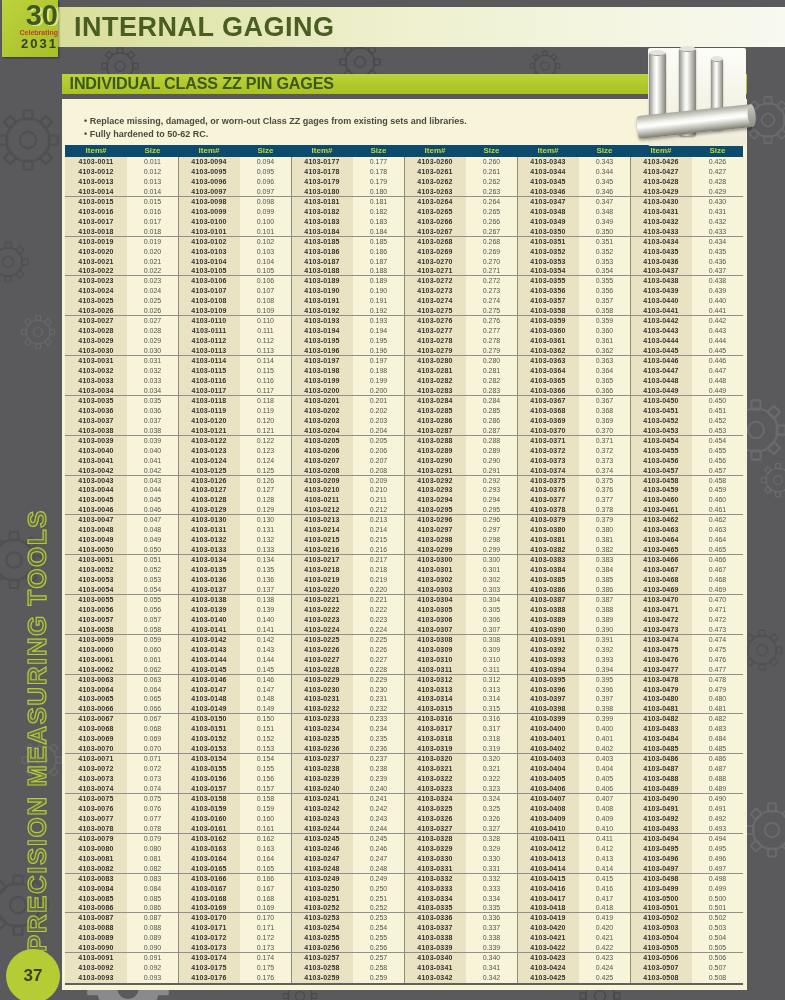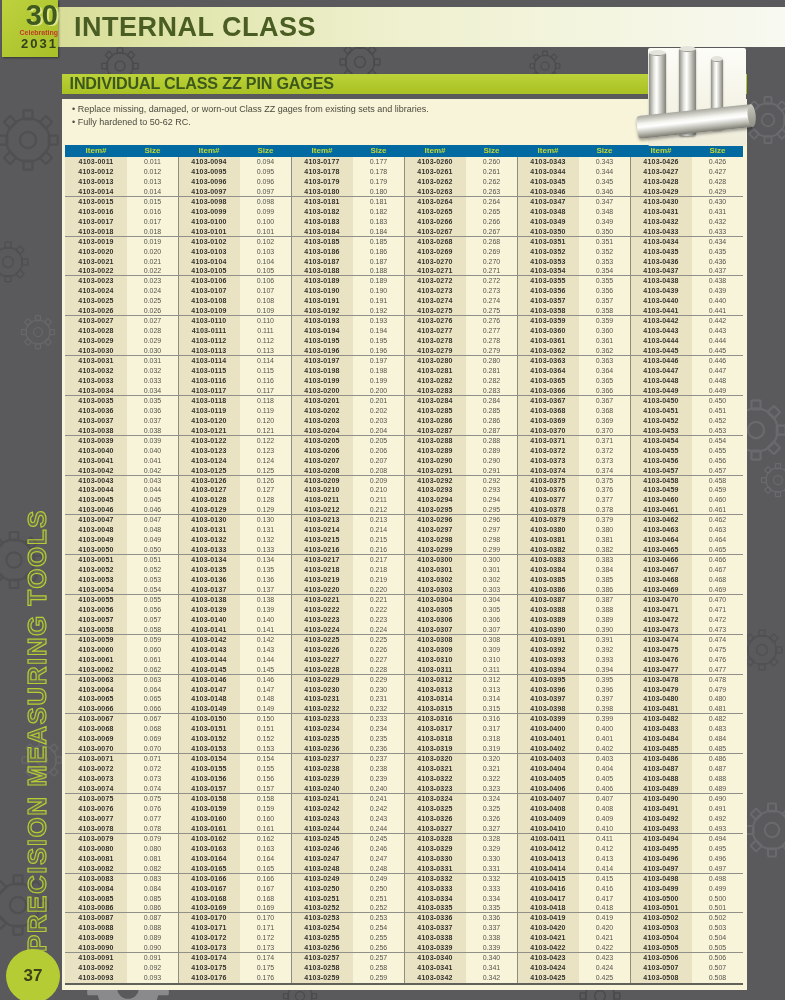--- a/index.html
+++ b/index.html
@@ -46,21 +46,21 @@
     background:#f8f4da;
   }
   .section-bar{
     position:absolute; left:62px; top:74px; width:685px; height:20px; z-index:1;
     background:linear-gradient(to bottom,#bcd23a,#a9c122); display:flex; align-items:center;
   }
   .section-title{
     font-size:17px; font-weight:bold; color:#3c581d; letter-spacing:-.2px;
     padding-left:8px; transform:scaleX(.95); transform-origin:left center; white-space:nowrap;
   }
-  .bullets{position:absolute; z-index:2; margin:0; padding:0; list-style:none;}
+  .bullets{position:absolute; z-index:2; margin:12px; padding:0; list-style:none;font-weight:bold;}
   .bullets li{font-size:9px; line-height:12.5px; color:#4b4b3c; white-space:nowrap;}
   .bullets li::before{content:"•  "; color:#4b4b3c;}
   .bullets-left{left:72px; top:103px;}
   .bullets-right{left:468px; top:103px;}
   
   .photo{position:absolute; left:615px; top:44px; width:135px; height:104px; z-index:3;}
   .photo-bg{position:absolute; left:33px; top:4px; width:98px; height:98px;
     background:linear-gradient(to bottom,#fdfdf8,#efecd9); border-radius:2px;}
   .pin{position:absolute; border-radius:3px;
     background:linear-gradient(90deg,#8f8f88,#e8e8e2 30%,#ffffff 45%,#c9c9c1 70%,#82827a);
@@ -76,21 +76,21 @@
     background:linear-gradient(to bottom,#a7a79e,#f4f4ee 35%,#ffffff 50%,#b4b4aa 80%,#787870);
     box-shadow:0 2px 3px rgba(0,0,0,.35);
   }
   .pin-lying::after{content:""; position:absolute; right:-3px; top:0; width:8px; height:23px;
     border-radius:50%; background:linear-gradient(to bottom,#c9c9c0,#8f8f86);}
   
   .table-wrap{position:absolute; left:65px; top:145px; z-index:2;}
   table.pin-table{border-collapse:collapse; table-layout:fixed; width:678px;
     border-bottom:2px solid #61615a;}
   .pin-table th{
-    background:#0369a1; color:#c3d832; font-size:8px; font-weight:bold;
+    background:#0c4a6e; color:#c3d832; font-size:8px; font-weight:bold;
     height:12px; line-height:12px; padding:0; text-align:center;
   }
   .pin-table td{
     height:9.96px; line-height:9.96px; font-size:7px; padding:0; text-align:center;
     overflow:hidden; white-space:nowrap;
   }
   td.c-item{background:#e9e3c3; font-weight:bold; color:#33322c; letter-spacing:.2px;
     box-shadow:inset 1px 0 0 #8f8d80;}
   td.c-item.first{box-shadow:none;}
   td.c-size{background:#f8f4da; color:#55544a;}
@@ -143,21 +143,21 @@
     <use href="#gear" transform="translate(756,430) scale(0.9)" style="color:#6a6a6e"></use>
     <use href="#gear" transform="translate(778,480) scale(0.5)" style="color:#6a6a6e"></use>
     <use href="#gear" transform="translate(762,650) scale(0.6)" style="color:#515154"></use>
     <use href="#gear" transform="translate(772,830) scale(0.8)" style="color:#6a6a6e"></use>
     <use href="#gear" transform="translate(300,996) scale(0.5)" style="color:#4b4b4e"></use>
     <use href="#gear" transform="translate(600,996) scale(0.6)" style="color:#4b4b4e"></use>
     <use href="#gear-fill" transform="translate(128,988) scale(1.2)" style="color:#8a8a8d"></use>
   </svg>
 
   <div class="banner">
-    <div class="banner-title">INTERNAL CLASS</div>
+    <div class="banner-title">INTERNAL GAGING</div>
   </div>
 
   <div class="logo">
     <span class="logo-num">30</span>
     <span class="logo-celebrating">Celebrating</span>
     <span class="logo-year">2031</span>
   </div>
 
   <div class="sidebar-title">PRECISION MEASURING TOOLS</div>
 

